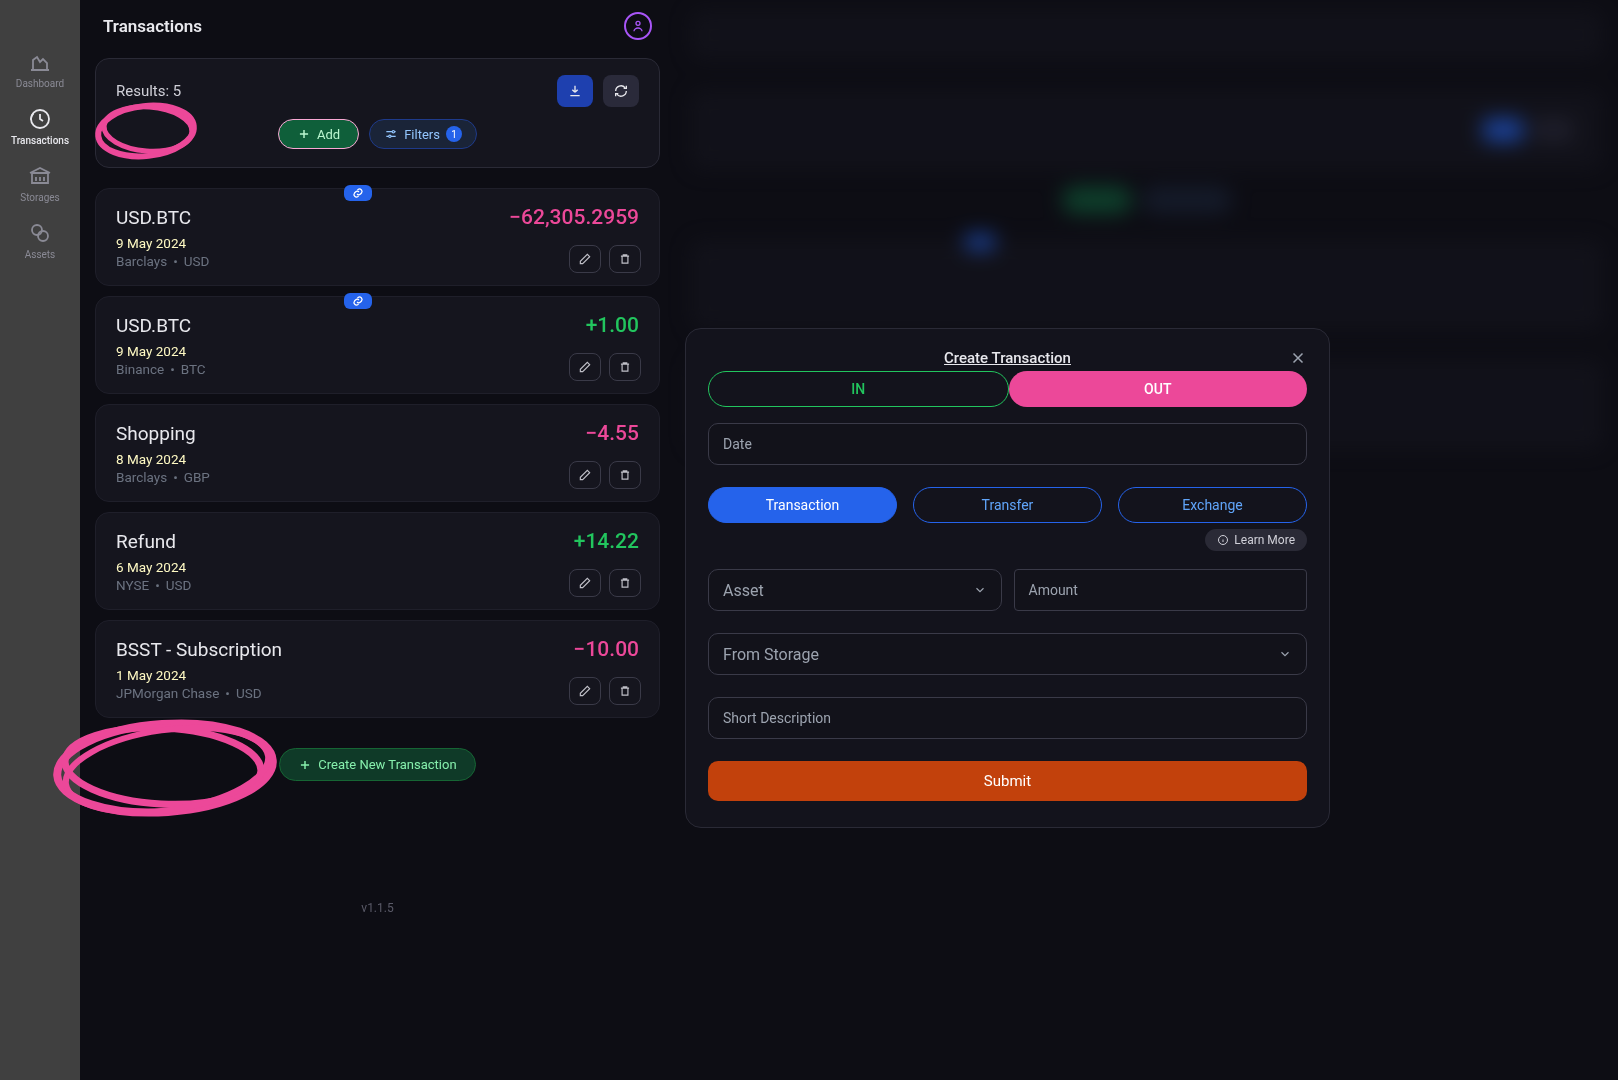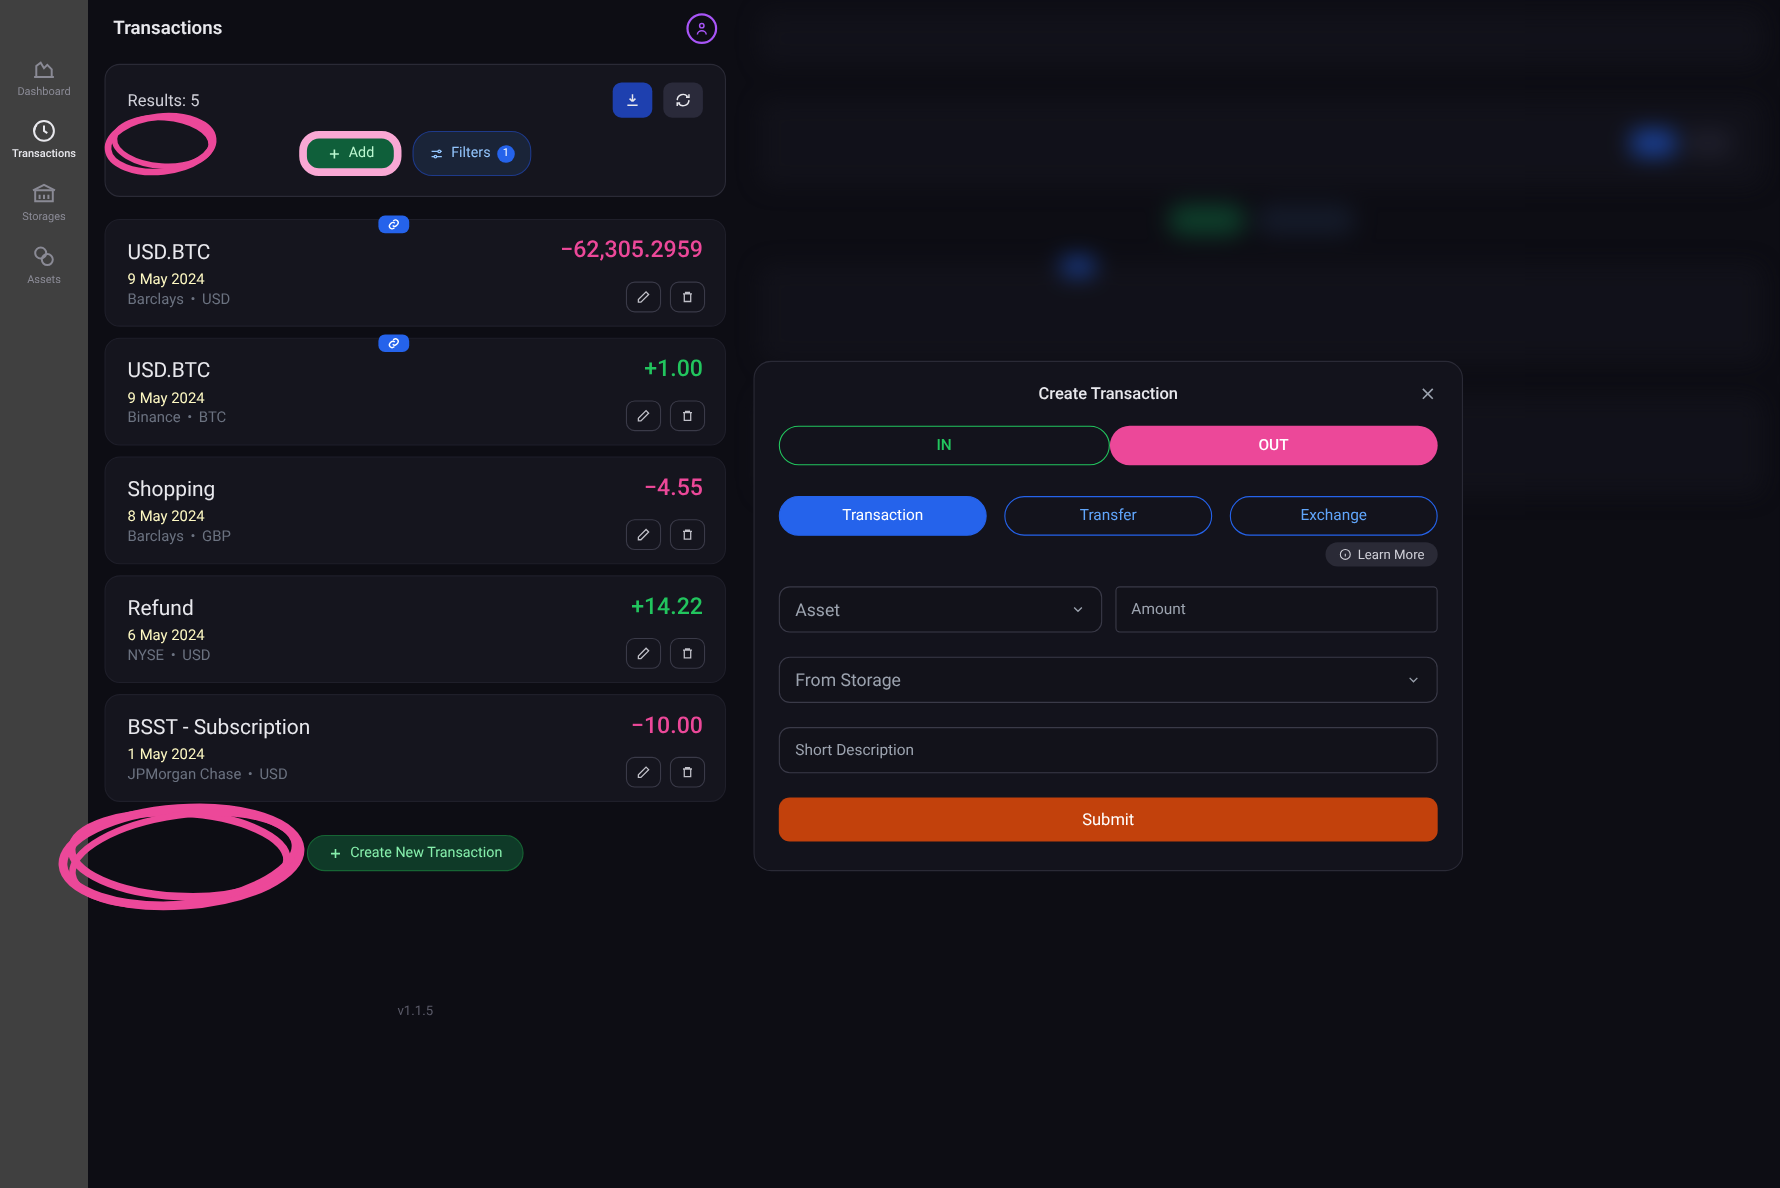--- a/index.html
+++ b/index.html
@@ -20,21 +20,21 @@
 
 .results-card { background: #15151e; border: 1px solid #2a2a36; border-radius: 14px; padding: 16px 20px 18px; margin-bottom: 20px; }
 .results-top { display: flex; justify-content: space-between; align-items: center; }
 .results-label { font-size: 15px; color: #d0d0d8; }
 .results-actions { display: flex; gap: 10px; }
 .icon-btn { width: 36px; height: 32px; border-radius: 8px; background: #2a2a3a; border: none; display: flex; align-items: center; justify-content: center; cursor: pointer; }
 .icon-btn.blue { background: #1e40af; }
 .icon-btn svg { width: 16px; height: 16px; stroke: #e8e8ed; fill: none; stroke-width: 2; }
 
 .results-bottom { display: flex; justify-content: center; gap: 10px; margin-top: 12px; position: relative; }
-.add-btn { background: #0f5f3a; border: 7px solid #f9a8d4; color: #bbf7d0; padding: 6px 18px; border-radius: 18px; font-size: 13px; display: flex; align-items: center; gap: 6px; cursor: pointer; }
+.add-btn { background: #0f5f3a; border: 1px solid #f9a8d4; color: #bbf7d0; padding: 6px 18px; border-radius: 18px; font-size: 13px; display: flex; align-items: center; gap: 6px; cursor: pointer; }
 .add-btn svg { width: 14px; height: 14px; stroke: #bbf7d0; stroke-width: 2.5; }
 .filters-btn { background: #1a2438; border: 1px solid #1e3a8a; color: #93c5fd; padding: 6px 14px; border-radius: 18px; font-size: 13px; display: flex; align-items: center; gap: 6px; cursor: pointer; }
 .filters-btn svg { width: 14px; height: 14px; stroke: #93c5fd; stroke-width: 2; }
 .badge-count { background: #2563eb; color: white; border-radius: 50%; width: 16px; height: 16px; font-size: 10px; display: flex; align-items: center; justify-content: center; }
 
 .tx-card { background: #15151e; border: 1px solid #1f1f2a; border-radius: 14px; padding: 16px 20px; margin-bottom: 10px; position: relative; }
 .link-badge { position: absolute; top: -4px; left: 248px; background: #2563eb; border-radius: 6px; padding: 2px 8px; display: flex; align-items: center; justify-content: center; }
 .link-badge svg { width: 12px; height: 12px; stroke: white; stroke-width: 2.5; fill: none; }
 .tx-top { display: flex; justify-content: space-between; align-items: center; }
 .tx-name { font-size: 19px; color: #e8e8ed; }
@@ -57,26 +57,26 @@
 
 .scribble { position: absolute; pointer-events: none; }
 .scribble svg { overflow: visible; }
 
 
 .right-blur { position: absolute; left: 675px; top: 0; width: 943px; height: 100%; filter: blur(10px); opacity: 0.6; }
 .blur-block { background: #15151e; border-radius: 12px; margin: 10px 15px; }
 
 
 .modal { position: absolute; left: 685px; top: 328px; width: 645px; background: #13131c; border: 1px solid #2a2a36; border-radius: 16px; padding: 20px 22px 26px; }
-.modal-header { display: flex; justify-content: center; align-items: flex-start; position: relative; margin-bottom: 20px; }
+.modal-header { display: flex; justify-content: center; align-items: flex-start; position: relative; margin-bottom: 4px; text-decoration: underline; }
 .modal-title { font-size: 15px; font-weight: 500; }
 .modal-close { position: absolute; right: 0; top: 0; background: none; border: none; cursor: pointer; }
 .modal-close svg { width: 18px; height: 18px; stroke: #9ca3af; stroke-width: 2; }
 
-.toggle-row { display: flex; gap: 0; margin-bottom: 28px; }
+.toggle-row { display: flex; gap: 0; margin-bottom: 16px; }
 .toggle-btn { flex: 1; height: 36px; border-radius: 18px; font-size: 14px; font-weight: 500; cursor: pointer; display: flex; align-items: center; justify-content: center; }
 .toggle-in { background: transparent; border: 1.5px solid #22c55e; color: #22c55e; }
 .toggle-out { background: #ec4899; border: none; color: white; }
 
 .form-input { width: 100%; height: 42px; background: #12121a; border: 1px solid #3a3a48; border-radius: 10px; padding: 0 14px; color: #9ca3af; font-size: 14px; display: flex; align-items: center; margin-bottom: 22px; }
 .form-input-txt { color: #9ca3af; }
 
 .type-row { display: flex; gap: 16px; margin-bottom: 6px; }
 .type-btn { flex: 1; height: 36px; border-radius: 18px; font-size: 14px; cursor: pointer; display: flex; align-items: center; justify-content: center; border: 1.5px solid #2563eb; }
 .type-btn.active { background: #2563eb; color: white; }
@@ -345,20 +345,23 @@
 
   <div class="toggle-row">
     <button class="toggle-btn toggle-in">
         <span>IN</span>
       </button>
     <button class="toggle-btn toggle-out">
         <span>OUT</span>
       </button>
   </div>
 
+  <div class="form-input">
+    <span class="form-input-txt">Date</span>
+  </div>
 
   <div class="type-row">
     <button class="type-btn active">
         <span>Transaction</span>
       </button>
     <button class="type-btn inactive">
         <span>Transfer</span>
       </button>
     <button class="type-btn inactive">
         <span>Exchange</span>

